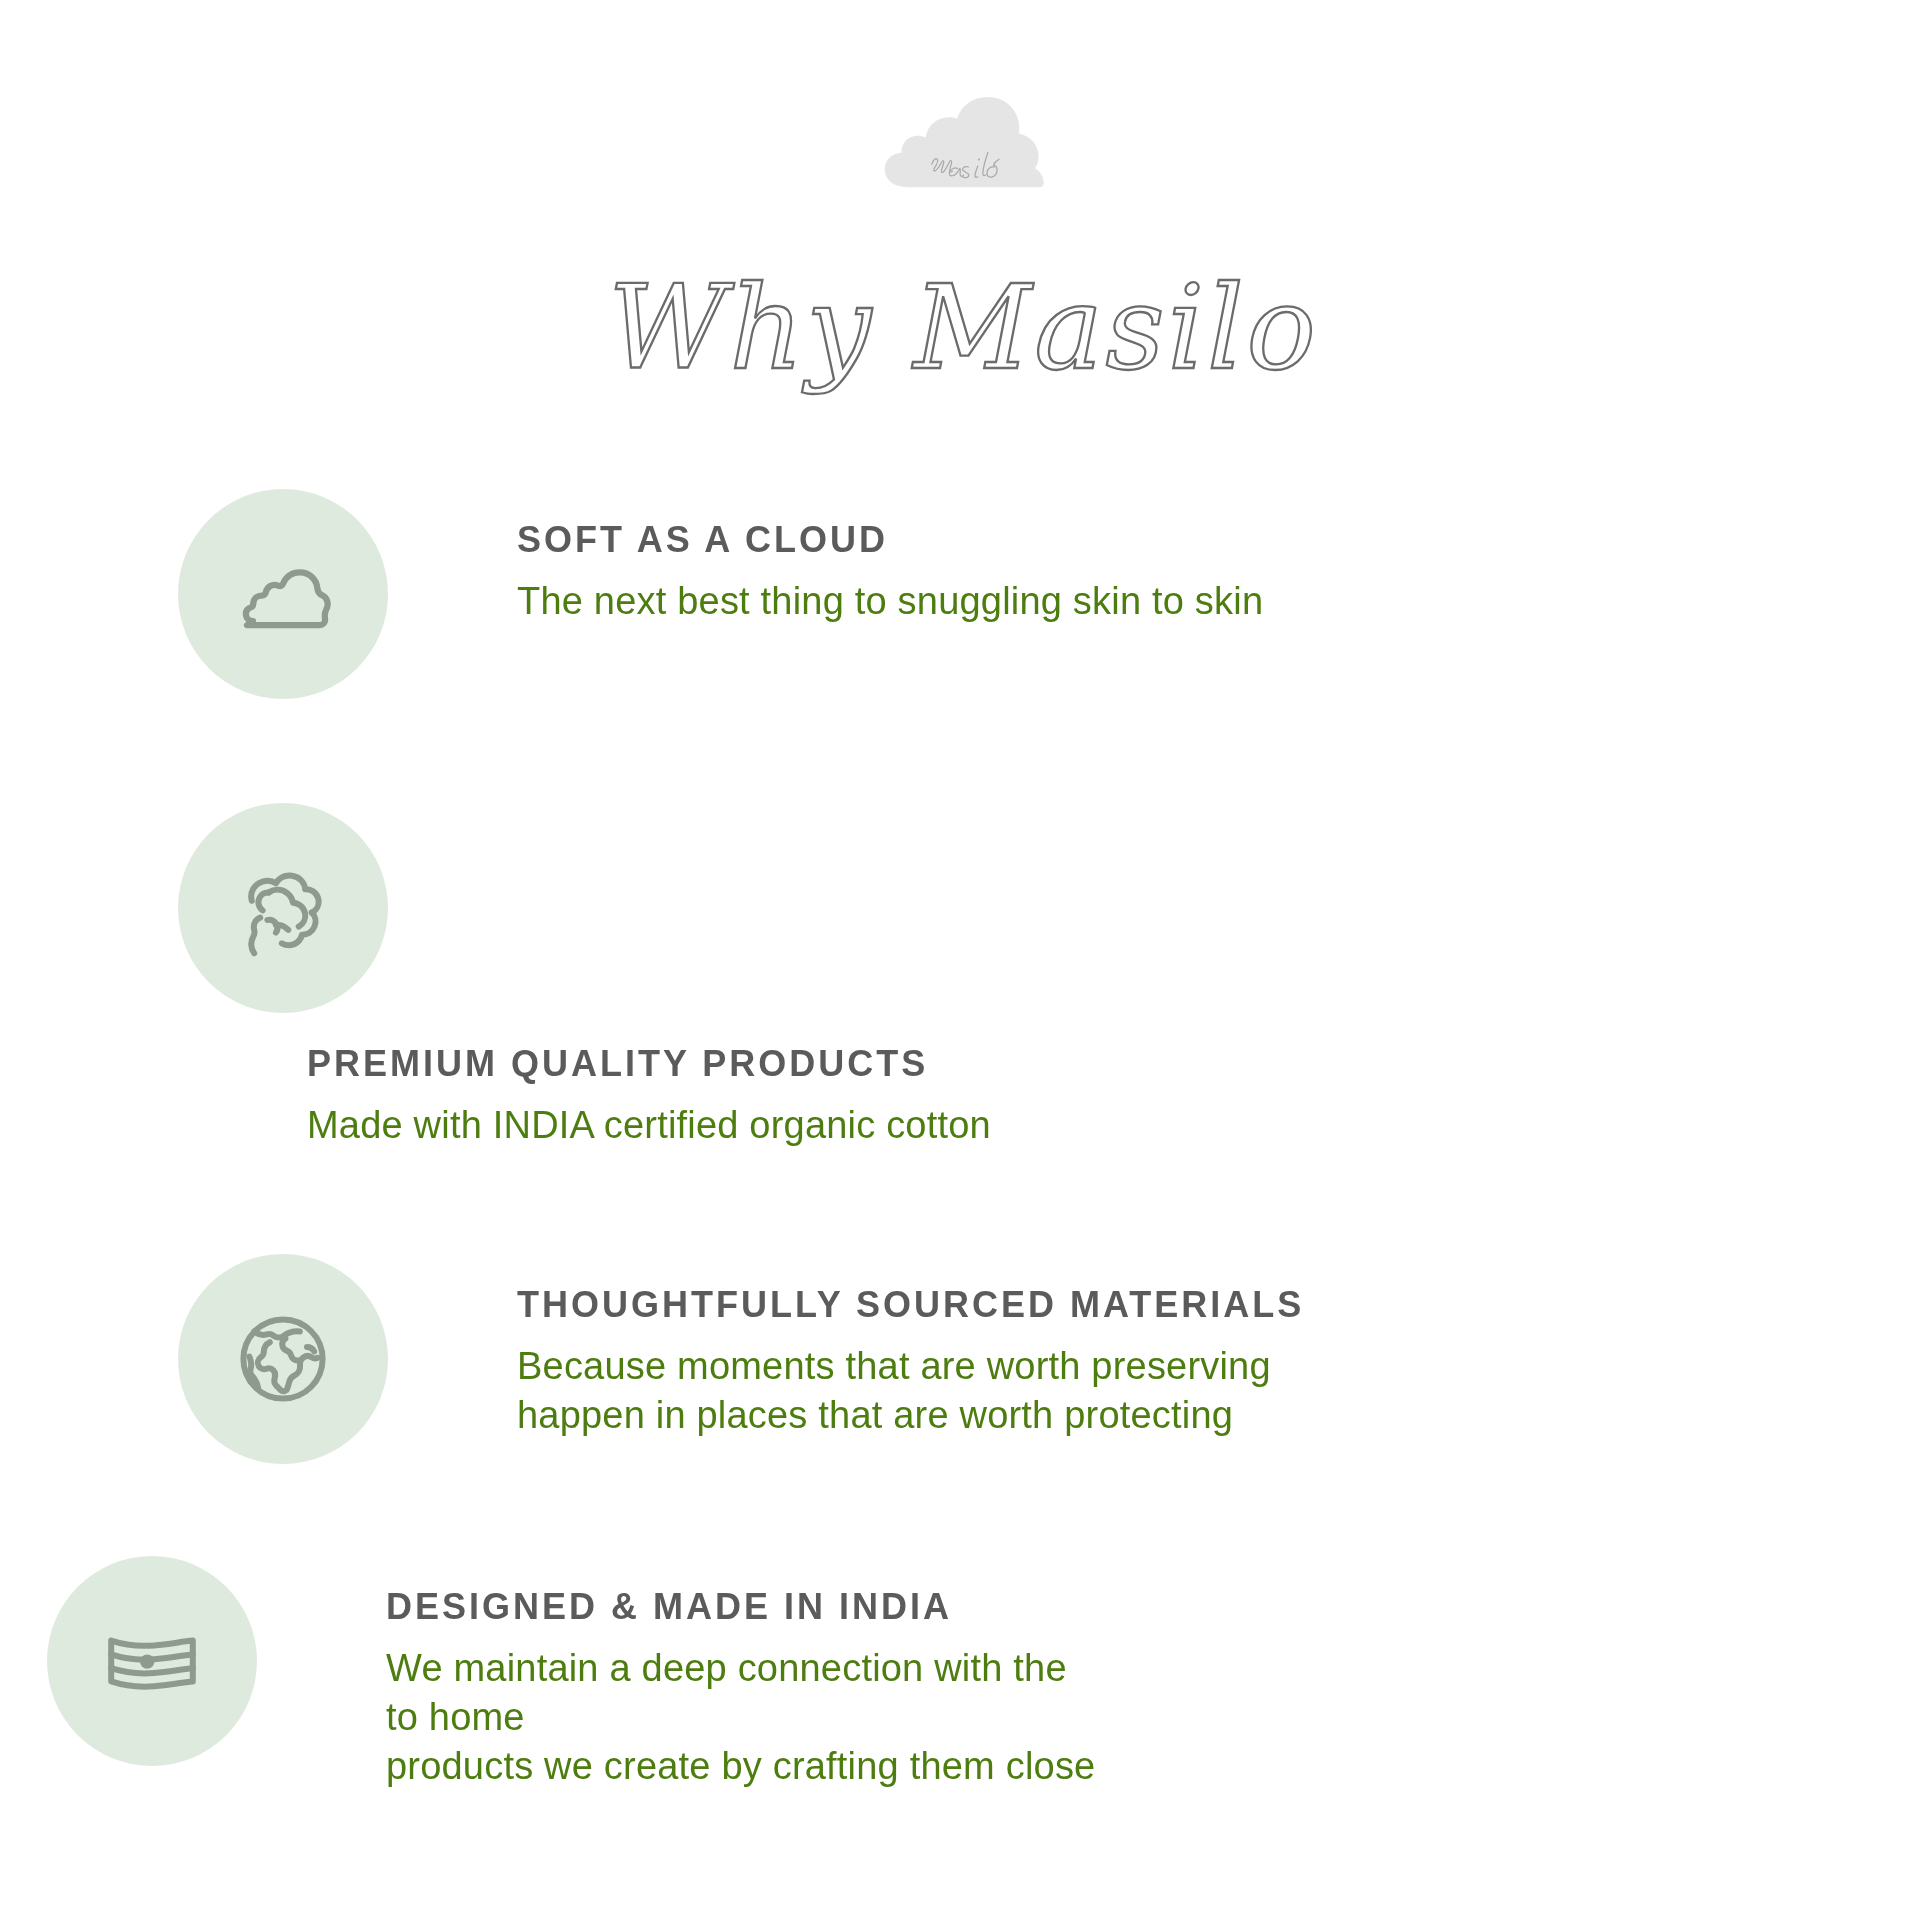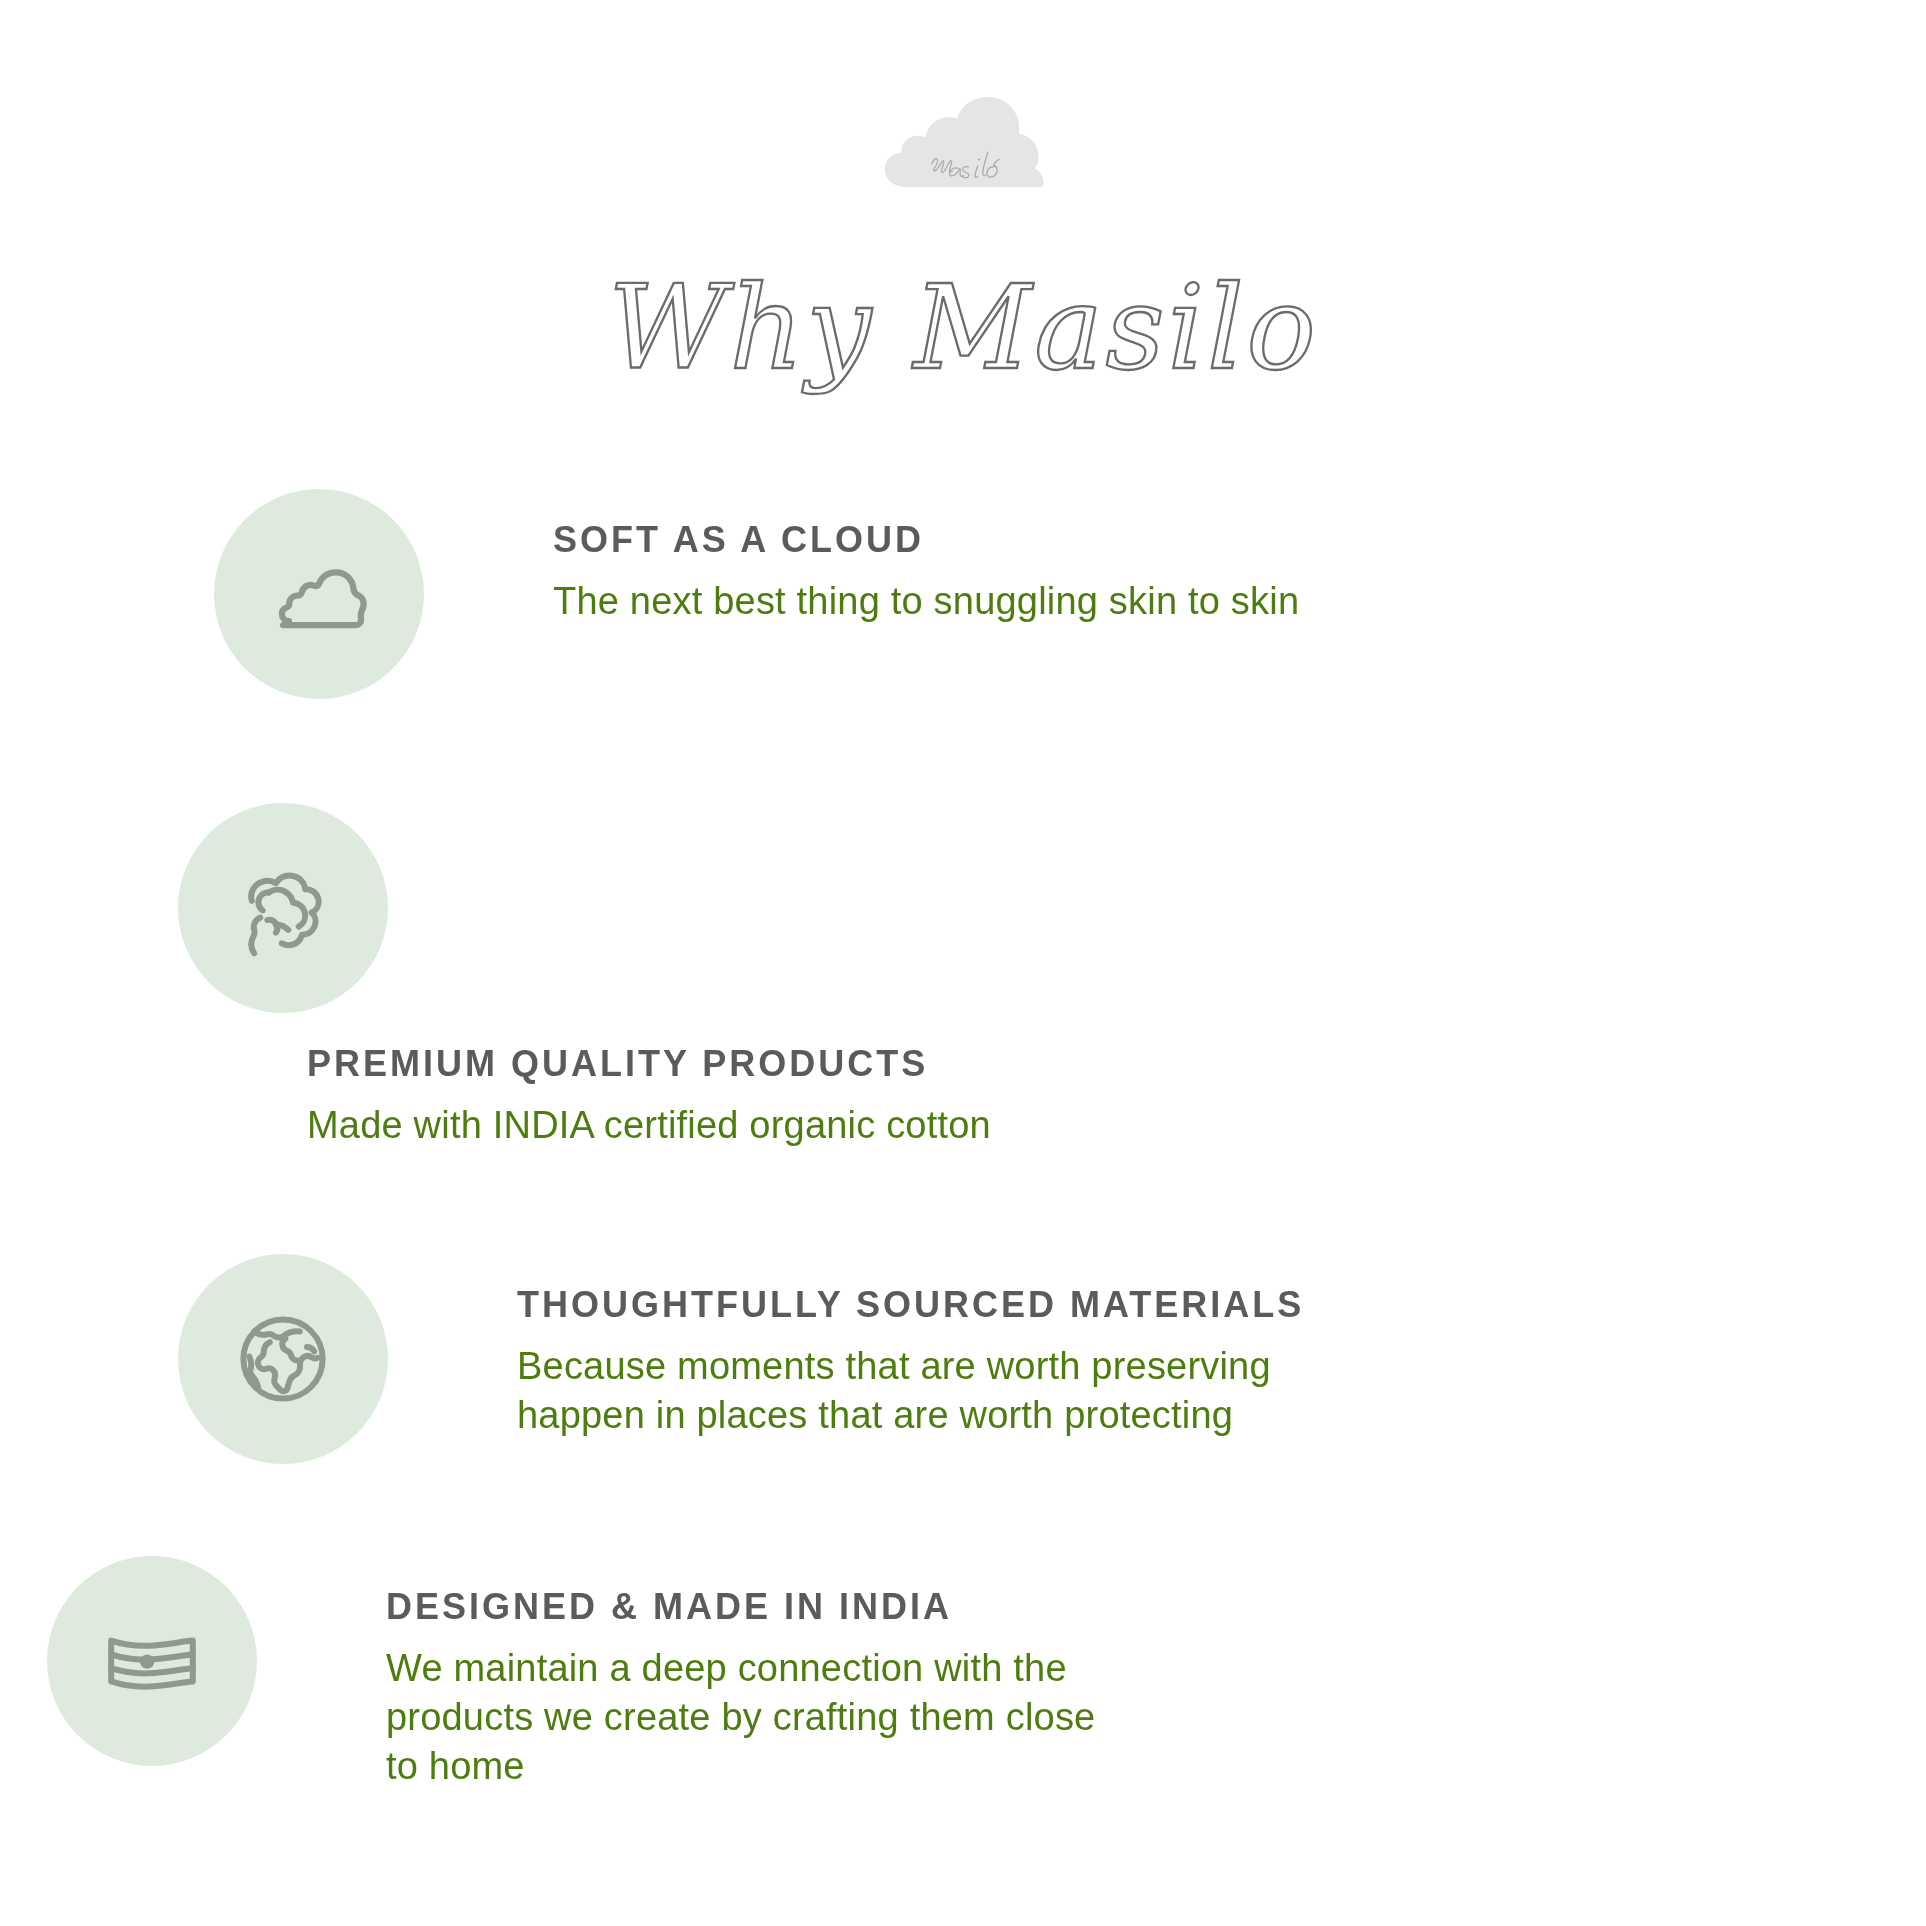--- a/index.html
+++ b/index.html
@@ -112,21 +112,21 @@
     font-family: "Liberation Sans", sans-serif;
     font-weight: 400;
     font-size: 38px;
     color: #4d7c0f;
     line-height: 1.28;
     letter-spacing: 0.2px;
   }
   .feature-desc .ln { display: block; }
 
   
-  .row-1 { margin-bottom: 104px; margin-left: 36px; }
+  .row-1 { margin-bottom: 104px; }
   .row-2 { margin-bottom: 104px; flex-direction: column; }
   .row-3 { margin-bottom: 92px; }
 </style>
 </head>
 <body>
 
 <div class="logo-wrap">
   <div class="logo-mark">
     <svg viewBox="0 0 370 215" xmlns="http://www.w3.org/2000/svg" aria-hidden="true">
       <path d="M66 196 C30 196 14 178 14 156 C14 136 30 122 50 121 C50 98 66 84 86 84
@@ -243,20 +243,20 @@
           <path d="M16 44.5 c12 4 24 5 36 4 c12 -1 22 -3 32 -4"></path>
           <path d="M16 56 c12 4 24 5 36 4 c12 -1 22 -3 32 -4"></path>
           <circle cx="46" cy="50.5" r="6" fill="#8f9a8f" stroke="none"></circle>
         </g>
       </svg>
     </div>
     <div class="feature-text">
       <div class="feature-heading">DESIGNED &amp; MADE IN INDIA</div>
       <div class="feature-desc">
         <span class="ln">We maintain a deep connection with the</span>
+        <span class="ln">to home</span>
         <span class="ln">products we create by crafting them close</span>
-        <span class="ln">to home</span>
       </div>
     </div>
   </div>
 
 </div>
 
 
 </body></html>

